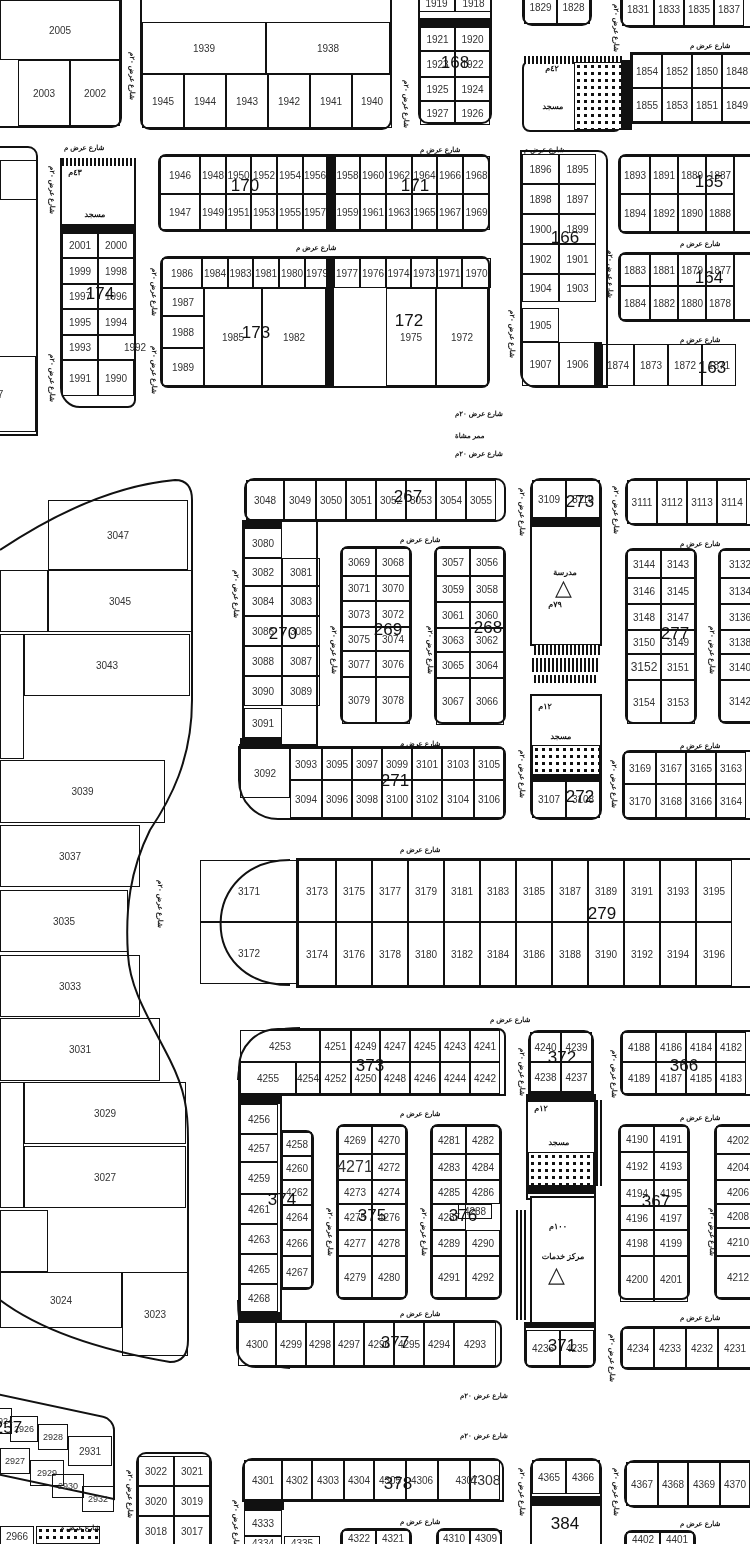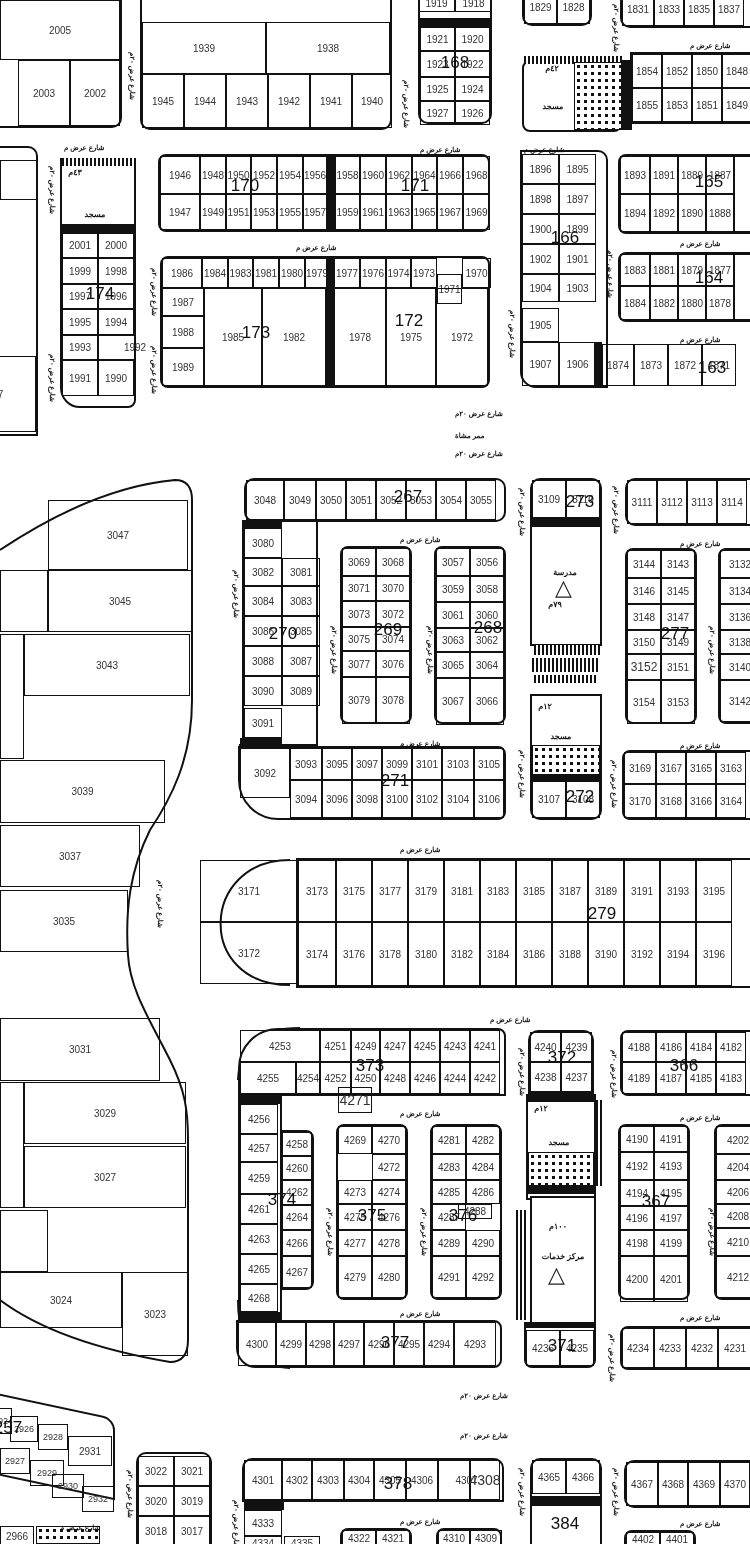--- a/index.html
+++ b/index.html
@@ -134,23 +134,22 @@
     <div class="lot" style="left: 162px; top: 288px; width: 42px; height: 28px; font-size: 10px;">1987</div>
     <div class="lot" style="left: 162px; top: 316px; width: 42px; height: 32px; font-size: 10px;">1988</div>
     <div class="lot" style="left: 162px; top: 348px; width: 42px; height: 38px; font-size: 10px;">1989</div>
     <div class="lot" style="left: 204px; top: 288px; width: 58px; height: 98px; font-size: 10px;">1985</div>
     <div class="lot" style="left: 262px; top: 288px; width: 64px; height: 98px; font-size: 10px;">1982</div>
     <div class="bar" style="left: 326px; top: 256px; width: 8px; height: 132px;"></div>
     <div class="lot" style="left: 334px; top: 258px; width: 26px; height: 30px; font-size: 10px;">1977</div>
     <div class="lot" style="left: 360px; top: 258px; width: 26px; height: 30px; font-size: 10px;">1976</div>
     <div class="lot" style="left: 386px; top: 258px; width: 25px; height: 30px; font-size: 10px;">1974</div>
     <div class="lot" style="left: 411px; top: 258px; width: 26px; height: 30px; font-size: 10px;">1973</div>
-    <div class="lot" style="left: 437px; top: 274px; width: 25px; height: 30px; font-size: 10px;">1971</div>
+    <div class="lot" style="left: 437px; top: 258px; width: 25px; height: 30px; font-size: 10px;">1971</div>
     <div class="lot" style="left: 462px; top: 258px; width: 29px; height: 30px; font-size: 10px;">1970</div>
-    <div class="lot" style="left: 334px; top: 288px; width: 52px; height: 98px; font-size: 10px;">1978</div>
     <div class="lot" style="left: 386px; top: 288px; width: 50px; height: 98px; font-size: 10px;">1975</div>
     <div class="lot" style="left: 436px; top: 288px; width: 52px; height: 98px; font-size: 10px;">1972</div>
     <div class="blabel" style="left: 256px; top: 333px; font-size: 17px;">173</div>
     <div class="blabel" style="left: 409px; top: 321px; font-size: 17px;">172</div>
     <div class="vstreet" style="left: 150px; top: 268px;">شارع عرض ٢٠م</div>
     <div class="vstreet" style="left: 150px; top: 346px;">شارع عرض ٢٠م</div>
     <div class="blk" style="left: -20px; top: 146px; width: 58px; height: 290px; border-radius: 0px 10px 0px 0px;"></div>
     <div class="lot" style="left: 0px; top: 160px; width: 38px; height: 40px;"></div>
     <div class="lot" style="left: -20px; top: 356px; width: 56px; height: 76px; justify-content: flex-start;">3037</div>
     <div class="blk" style="left: 520px; top: 150px; width: 88px; height: 238px; border-radius: 0px 10px 0px 16px;"></div>
@@ -210,20 +209,21 @@
       <path d="M290,860 C200,860 195,985 290,985" fill="none" stroke="#111" stroke-width="2"></path>
       <path d="M300,1028 Q240,1028 238,1080" fill="none" stroke="#111" stroke-width="2"></path>
       <path d="M238,1300 Q238,1366 290,1368" fill="none" stroke="#111" stroke-width="2"></path>
     </svg>
     <div class="lot" style="left: 48px; top: 500px; width: 140px; height: 70px; font-size: 10px;">3047</div>
     <div class="lot" style="left: 48px; top: 570px; width: 144px; height: 62px; font-size: 10px;">3045</div>
     <div class="lot" style="left: 24px; top: 634px; width: 166px; height: 62px; font-size: 10px;">3043</div>
     <div class="lot" style="left: 0px; top: 760px; width: 165px; height: 63px; font-size: 10px;">3039</div>
     <div class="lot" style="left: 0px; top: 825px; width: 140px; height: 62px; font-size: 10px;">3037</div>
     <div class="lot" style="left: 0px; top: 890px; width: 128px; height: 62px; font-size: 10px;">3035</div>
+    <div class="lot" style="left: 0px; top: 955px; width: 140px; height: 62px; font-size: 10px;">3033</div>
     <div class="lot" style="left: 0px; top: 1018px; width: 160px; height: 63px; font-size: 10px;">3031</div>
     <div class="lot" style="left: 24px; top: 1082px; width: 162px; height: 62px; font-size: 10px;">3029</div>
     <div class="lot" style="left: 24px; top: 1146px; width: 162px; height: 62px; font-size: 10px;">3027</div>
     <div class="lot" style="left: 0px; top: 1272px; width: 122px; height: 56px; font-size: 10px;">3024</div>
     <div class="lot" style="left: 122px; top: 1272px; width: 66px; height: 84px; font-size: 10px;">3023</div>
     <div class="lot" style="left: 0px; top: 570px; width: 48px; height: 62px;"></div>
     <div class="lot" style="left: 0px; top: 634px; width: 24px; height: 125px;"></div>
     <div class="lot" style="left: 0px; top: 1082px; width: 24px; height: 126px;"></div>
     <div class="lot" style="left: 0px; top: 1210px; width: 48px; height: 62px;"></div>
     <div class="vstreet" style="left: 156px; top: 880px;">شارع عرض ٢٠م</div>
@@ -425,21 +425,21 @@
     <div class="lot" style="left: 282px; top: 1132px; width: 30px; height: 24px; font-size: 10px;">4258</div>
     <div class="lot" style="left: 282px; top: 1156px; width: 30px; height: 24px; font-size: 10px;">4260</div>
     <div class="lot" style="left: 282px; top: 1180px; width: 30px; height: 25px; font-size: 10px;">4262</div>
     <div class="lot" style="left: 282px; top: 1205px; width: 30px; height: 25px; font-size: 10px;">4264</div>
     <div class="lot" style="left: 282px; top: 1230px; width: 30px; height: 26px; font-size: 10px;">4266</div>
     <div class="lot" style="left: 282px; top: 1256px; width: 30px; height: 32px; font-size: 10px;">4267</div>
     <div class="blabel" style="left: 282px; top: 1200px; font-size: 17px;">374</div>
     <div class="blk" style="left: 336px; top: 1124px; width: 72px; height: 176px; border-radius: 8px;"></div>
     <div class="lot" style="left: 338px; top: 1126px; width: 34px; height: 28px; font-size: 10px;">4269</div>
     <div class="lot" style="left: 372px; top: 1126px; width: 34px; height: 28px; font-size: 10px;">4270</div>
-    <div class="lot" style="left: 338px; top: 1087px; width: 34px; height: 26px; font-size: 14px;">4271</div>
+    <div class="lot" style="left: 338px; top: 1154px; width: 34px; height: 26px; font-size: 16px;">4271</div>
     <div class="lot" style="left: 372px; top: 1154px; width: 34px; height: 26px; font-size: 10px;">4272</div>
     <div class="lot" style="left: 338px; top: 1180px; width: 34px; height: 24px; font-size: 10px;">4273</div>
     <div class="lot" style="left: 372px; top: 1180px; width: 34px; height: 24px; font-size: 10px;">4274</div>
     <div class="lot" style="left: 338px; top: 1204px; width: 34px; height: 26px; font-size: 10px;">4275</div>
     <div class="lot" style="left: 372px; top: 1204px; width: 34px; height: 26px; font-size: 10px;">4276</div>
     <div class="lot" style="left: 338px; top: 1230px; width: 34px; height: 26px; font-size: 10px;">4277</div>
     <div class="lot" style="left: 372px; top: 1230px; width: 34px; height: 26px; font-size: 10px;">4278</div>
     <div class="lot" style="left: 338px; top: 1256px; width: 34px; height: 42px; font-size: 10px;">4279</div>
     <div class="lot" style="left: 372px; top: 1256px; width: 34px; height: 42px; font-size: 10px;">4280</div>
     <div class="blabel" style="left: 372px; top: 1216px; font-size: 17px;">375</div>

